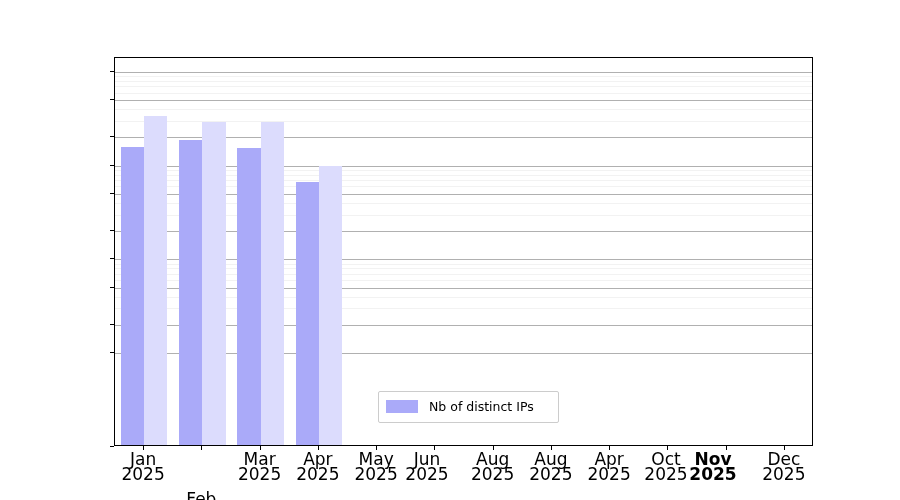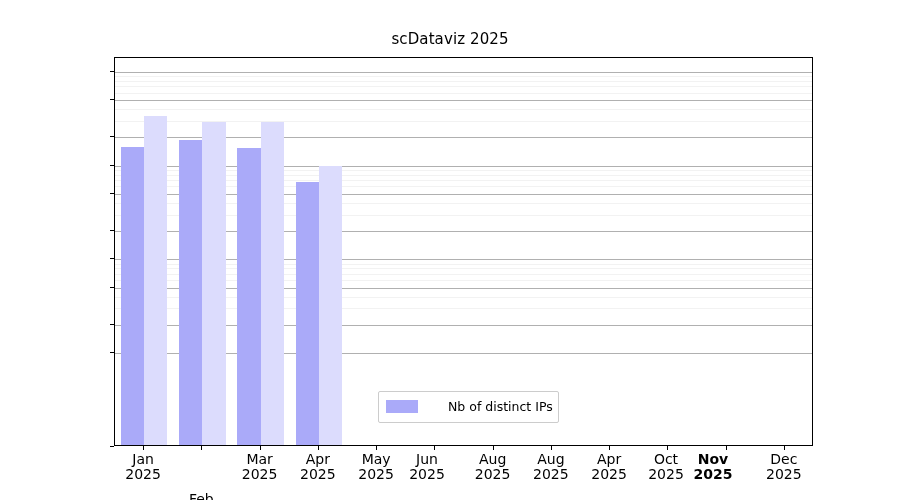--- a/index.html
+++ b/index.html
@@ -82,21 +82,21 @@
     top: 446px;
     width: 1px;
     height: 4px;
     background: #000000;
   }
   .xtick-label {
     position: absolute;
     top: 452px;
     width: 74px;
     text-align: center;
-    font-size: 14px;
+    font-size: 17px;
     line-height: 15px;
     color: #000000;
   }
   .xtick-label span {
     display: block;
   }
   #legend {
     position: absolute;
     left: 378px;
     top: 391px;
@@ -115,28 +115,27 @@
     height: 19px;
   }
   .legend-swatch {
     width: 32px;
     height: 13px;
     margin-right: 11px;
     flex: 0 0 auto;
   }
   .legend-swatch.ips { background: #aaaaf9; }
   .legend-swatch.dls { background: #dcdcfd; }
-  .legend-text { white-space: nowrap; margin-left: 19px; }
+  .legend-text { white-space: nowrap; }
 </style>
 </head>
 <body>
 
 <div id="figure">
 
-  <div id="chart-title">scDataviz 2025</div>
 
   <div id="plot-area">
     <div id="gridlines">
         <div class="gridline minor" style="top: 267px;"></div>
         <div class="gridline minor" style="top: 250px;"></div>
         <div class="gridline minor" style="top: 239px;"></div>
         <div class="gridline minor" style="top: 230px;"></div>
         <div class="gridline minor" style="top: 222px;"></div>
         <div class="gridline minor" style="top: 216px;"></div>
         <div class="gridline minor" style="top: 210px;"></div>

